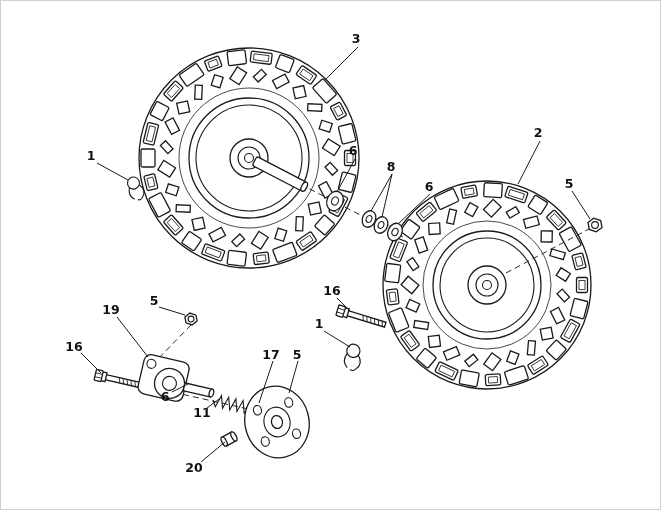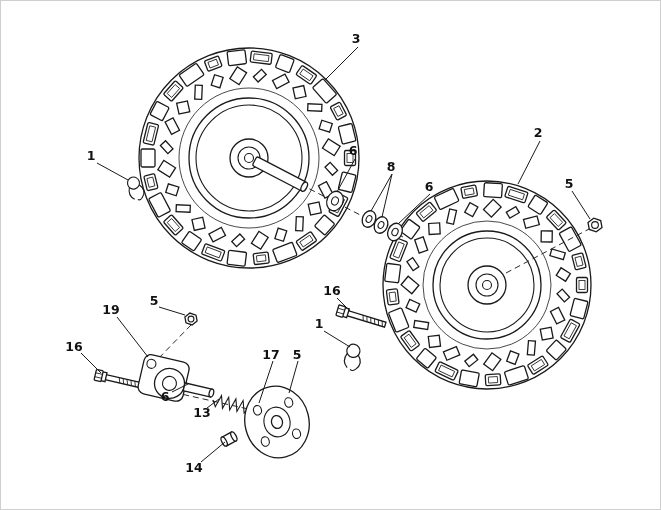--- a/index.html
+++ b/index.html
@@ -294,17 +294,17 @@
   <div class="callout" style="left:390px;top:166px">8</div>
   <div class="callout" style="left:428px;top:186px">6</div>
   <div class="callout" style="left:537px;top:132px">2</div>
   <div class="callout" style="left:568px;top:183px">5</div>
   <div class="callout" style="left:331px;top:290px">16</div>
   <div class="callout" style="left:318px;top:323px">1</div>
   <div class="callout" style="left:110px;top:309px">19</div>
   <div class="callout" style="left:153px;top:300px">5</div>
   <div class="callout" style="left:73px;top:346px">16</div>
   <div class="callout" style="left:164px;top:396px">6</div>
-  <div class="callout" style="left:201px;top:412px">13</div>
+  <div class="callout" style="left:201px;top:412px">11</div>
   <div class="callout" style="left:270px;top:354px">17</div>
   <div class="callout" style="left:296px;top:354px">5</div>
-  <div class="callout" style="left:193px;top:467px">14</div>
+  <div class="callout" style="left:193px;top:467px">20</div>
 </div>
 
 </body></html>

